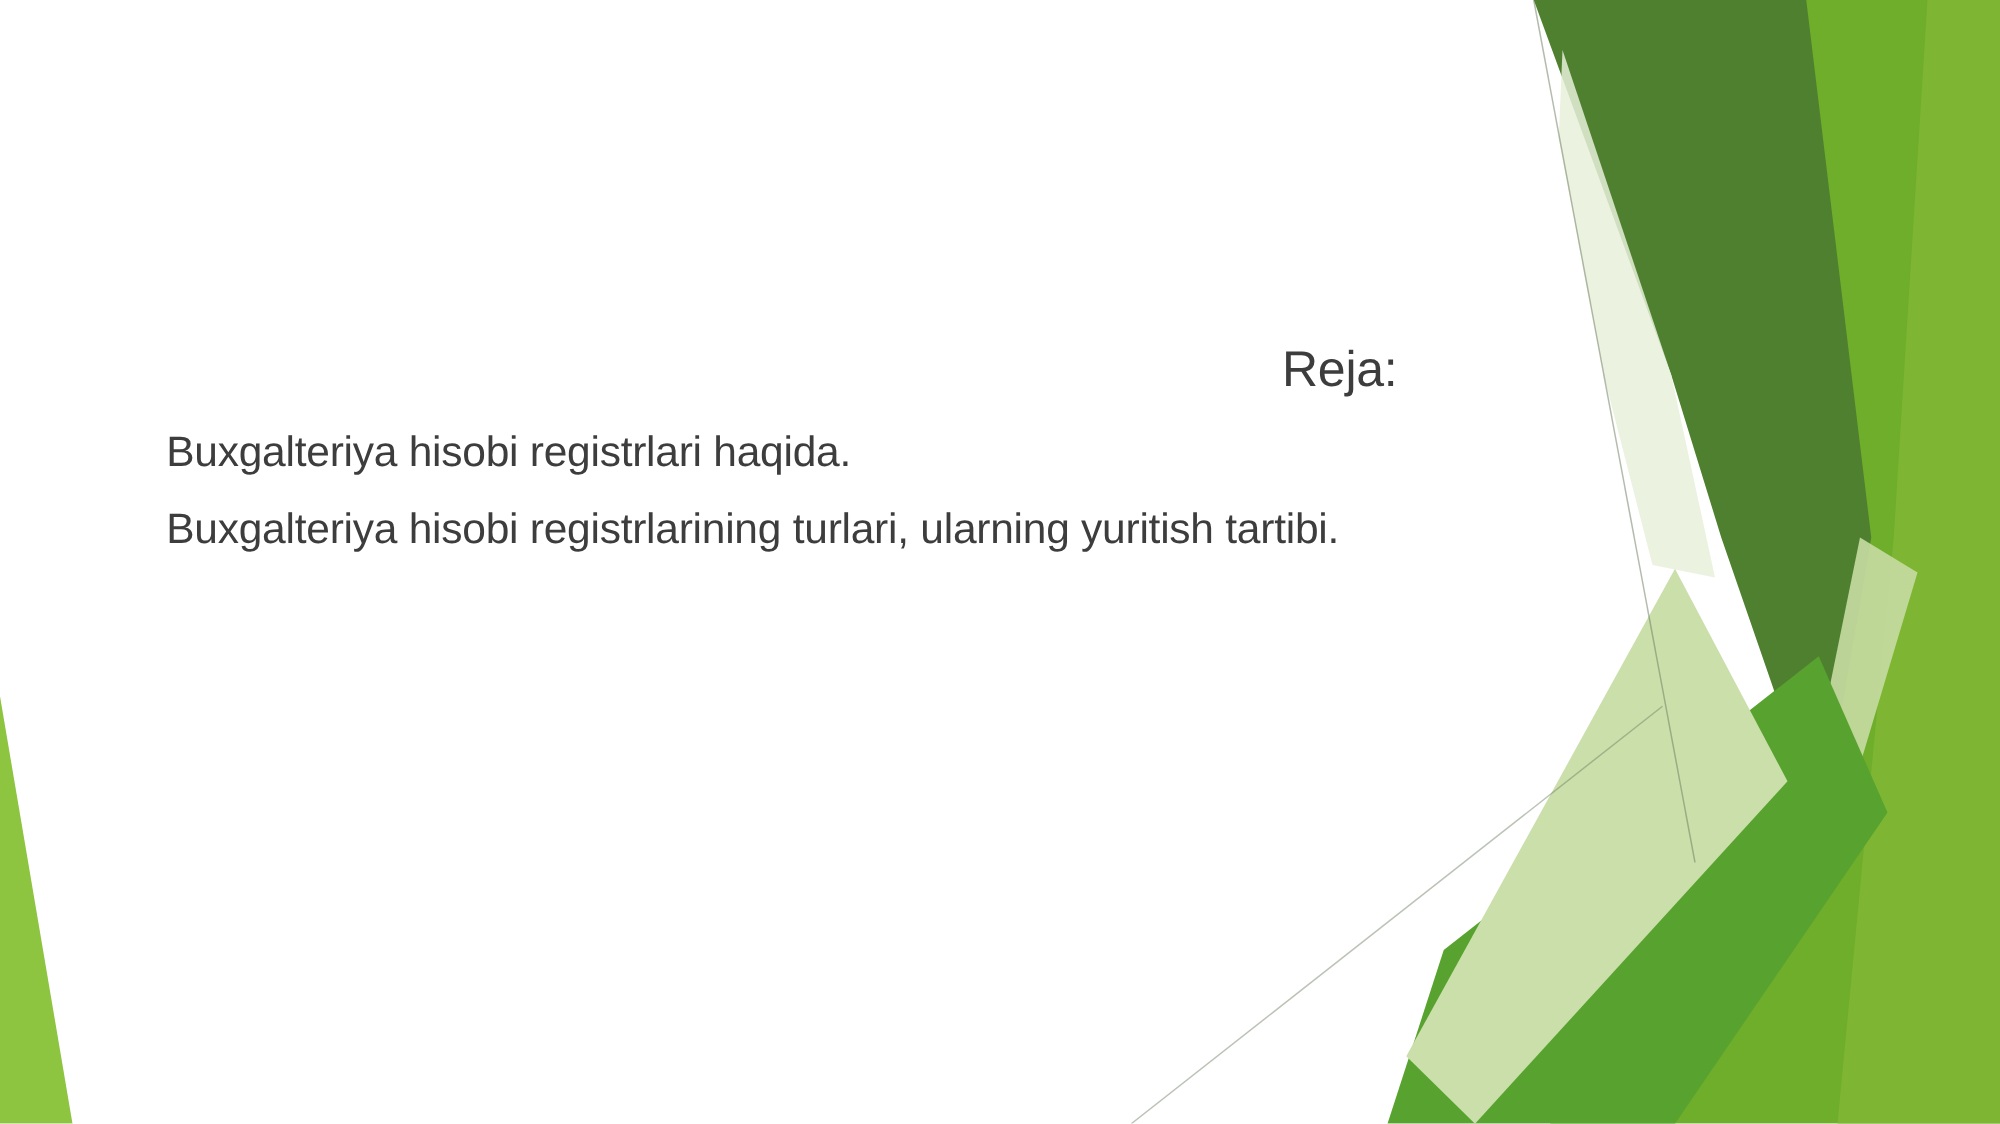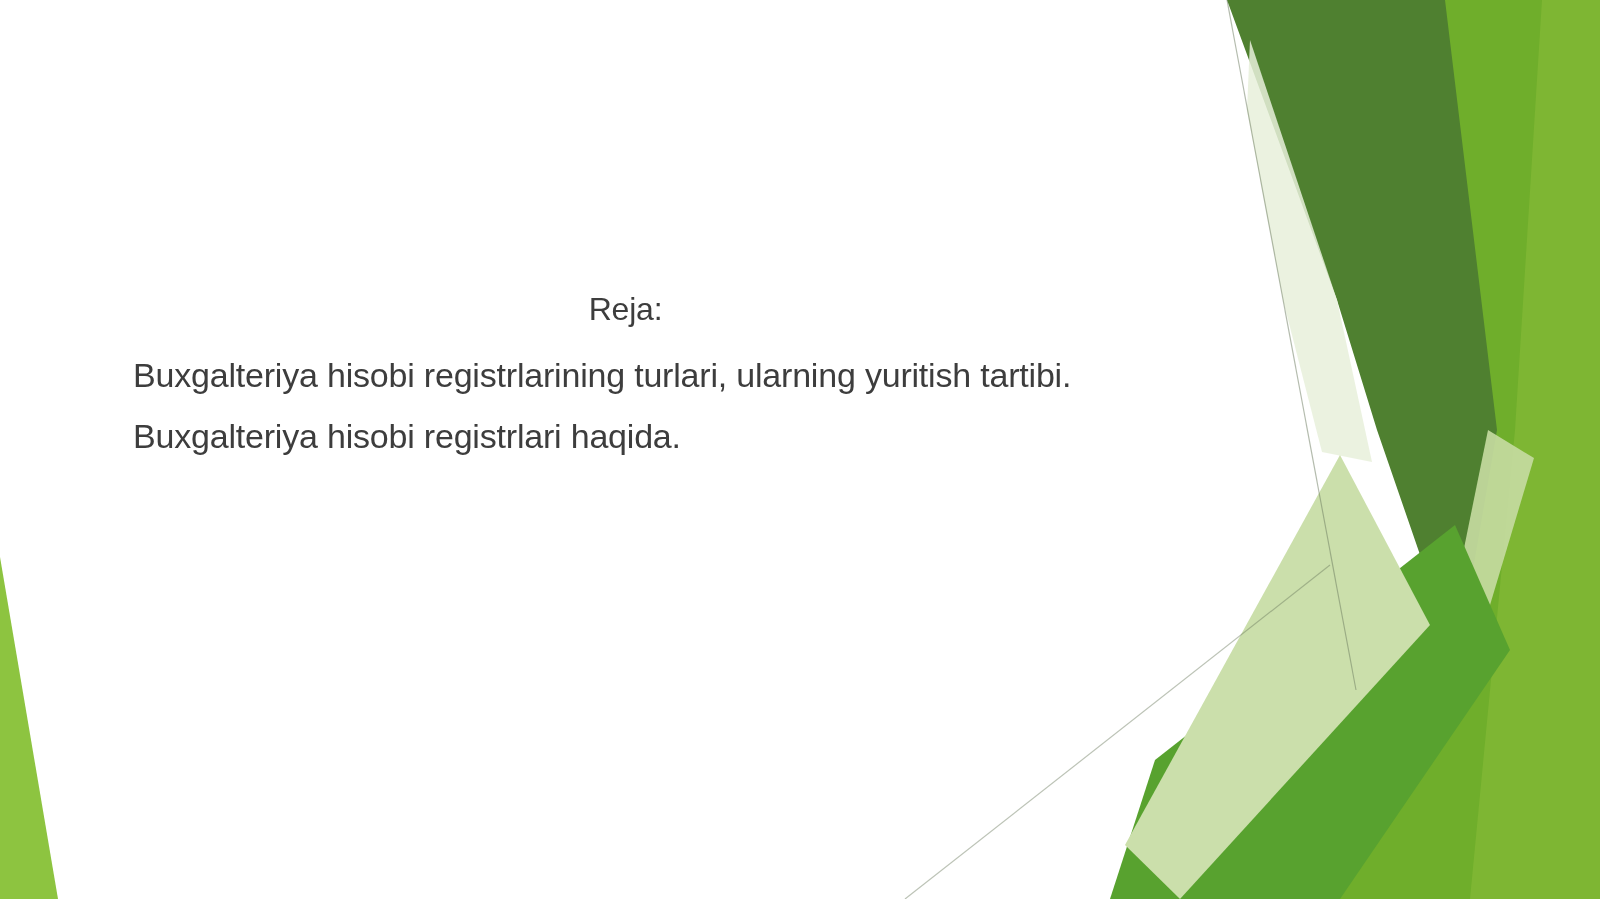--- a/index.html
+++ b/index.html
@@ -23,24 +23,24 @@
     left: 133px;
     top: 272px;
     width: 1130px;
     color: #3d3d3d;
     font-size: 34px;
     line-height: 48px;
     letter-spacing: -0.2px;
   }
   .slide-title {
     width: 985px;
-    text-align: center;
-    font-size: 32px;
+    text-align: right;
+    font-size: 40px;
     line-height: 48px;
-    margin: 13px 0 18px 0;
+    margin: 0 0 18px 0;
   }
   .para {
     margin: 0 0 13px 0;
   }
   .para-numbered .num {
     font-size: 26px;
     display: inline-block;
     min-width: 30px;
     margin-right: 16px;
     letter-spacing: 0;
@@ -59,17 +59,17 @@
     <polygon points="1455,525 1510,650 1340,899 1110,899 1155,760" fill="#58a22f"></polygon>
     <polygon opacity="0.85" points="1250,40 1337,300 1372,462 1322,452 1283,300 1247,110" fill="#e8f0da"></polygon>
     <polygon points="1340,455 1430,625 1180,899 1125,845" fill="#cbdfab"></polygon>
     <polygon points="0,557 58,899 0,899" fill="#8dc440"></polygon>
     <line x1="1227" y1="0" x2="1356" y2="690" stroke-width="1.2" opacity="0.5" stroke="#6b7a5e"></line>
     <line x1="1330" y1="565" x2="905" y2="899" stroke-width="1.2" opacity="0.45" stroke="#6b7a5e"></line>
   </svg>
 
   <div class="text-block" style="color: rgb(61, 61, 61);">
     <div class="slide-title">Reja:</div>
+    <p class="para">Buxgalteriya hisobi registrlari haqida.</p>
     <p class="para">Buxgalteriya hisobi registrlarining turlari, ularning yuritish tartibi.</p>
-    <p class="para">Buxgalteriya hisobi registrlari haqida.</p>
   </div>
 
 </div>
 
 </body></html>

